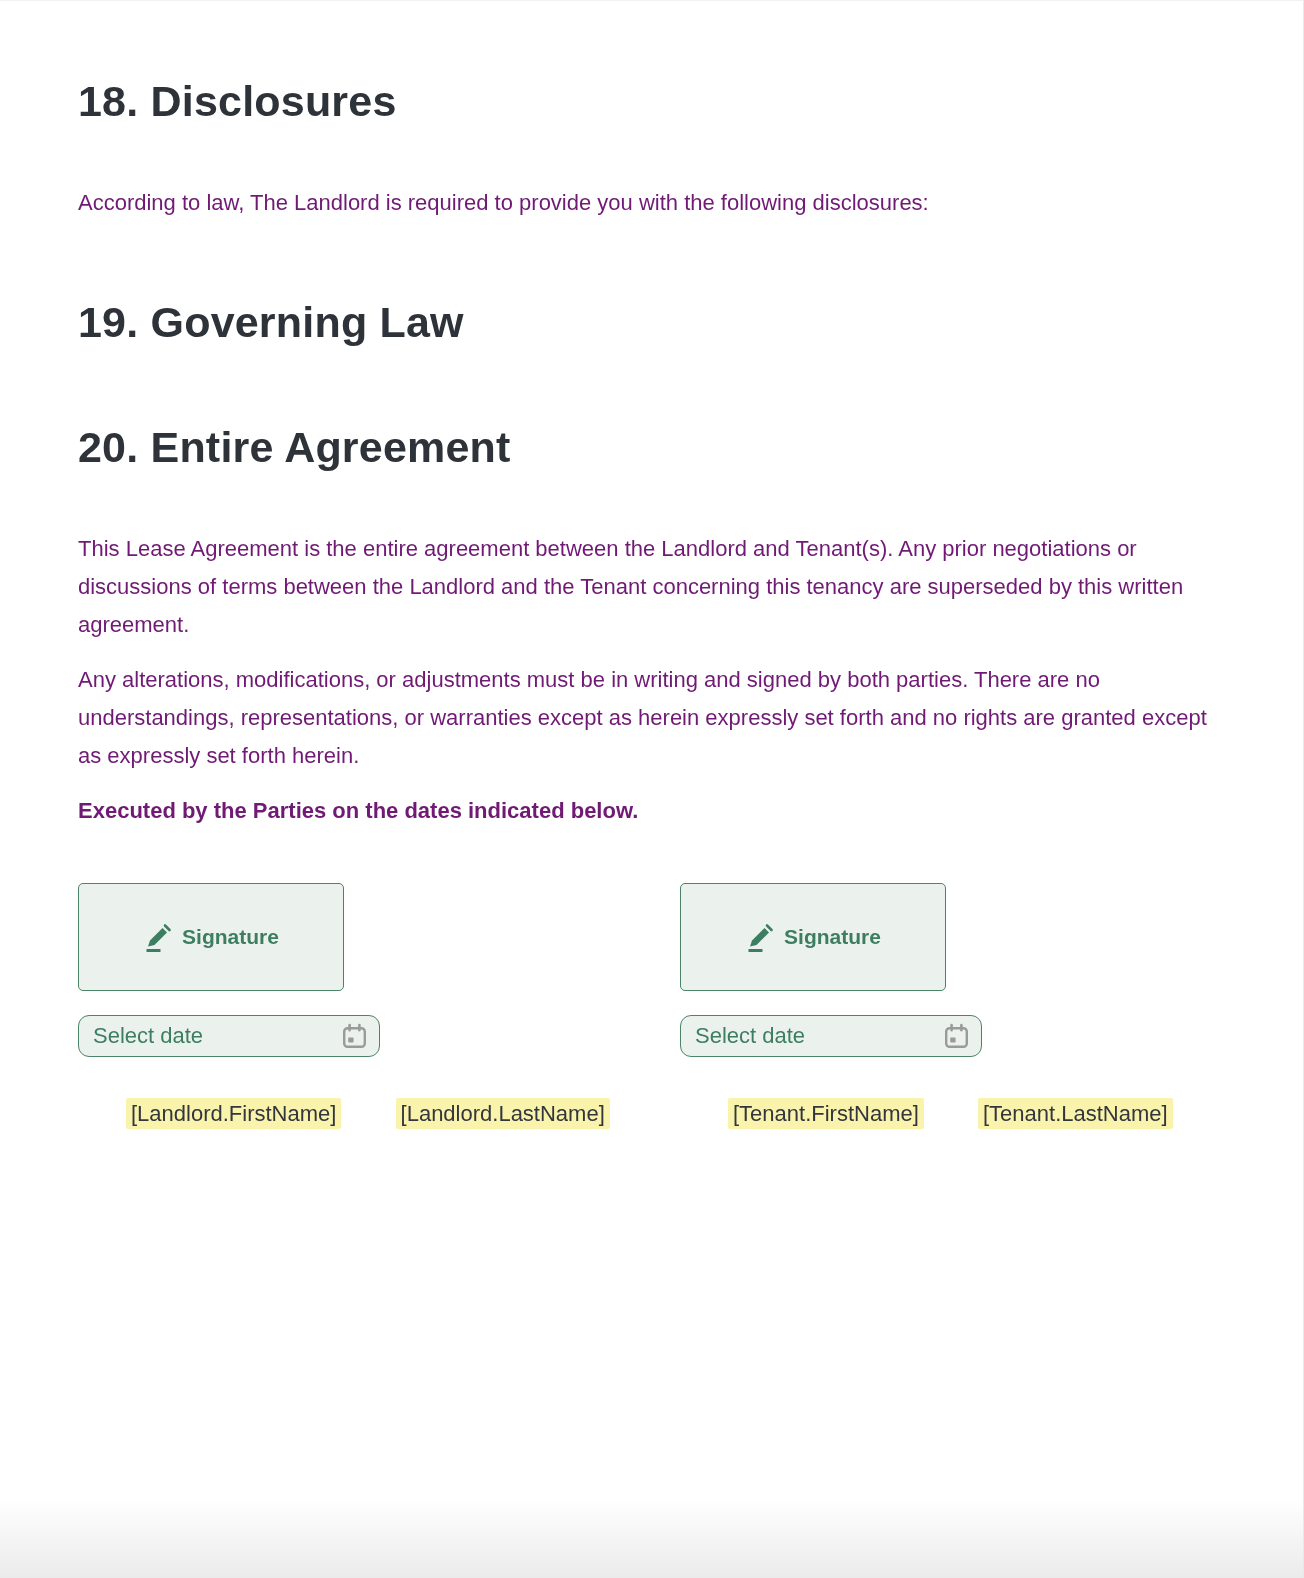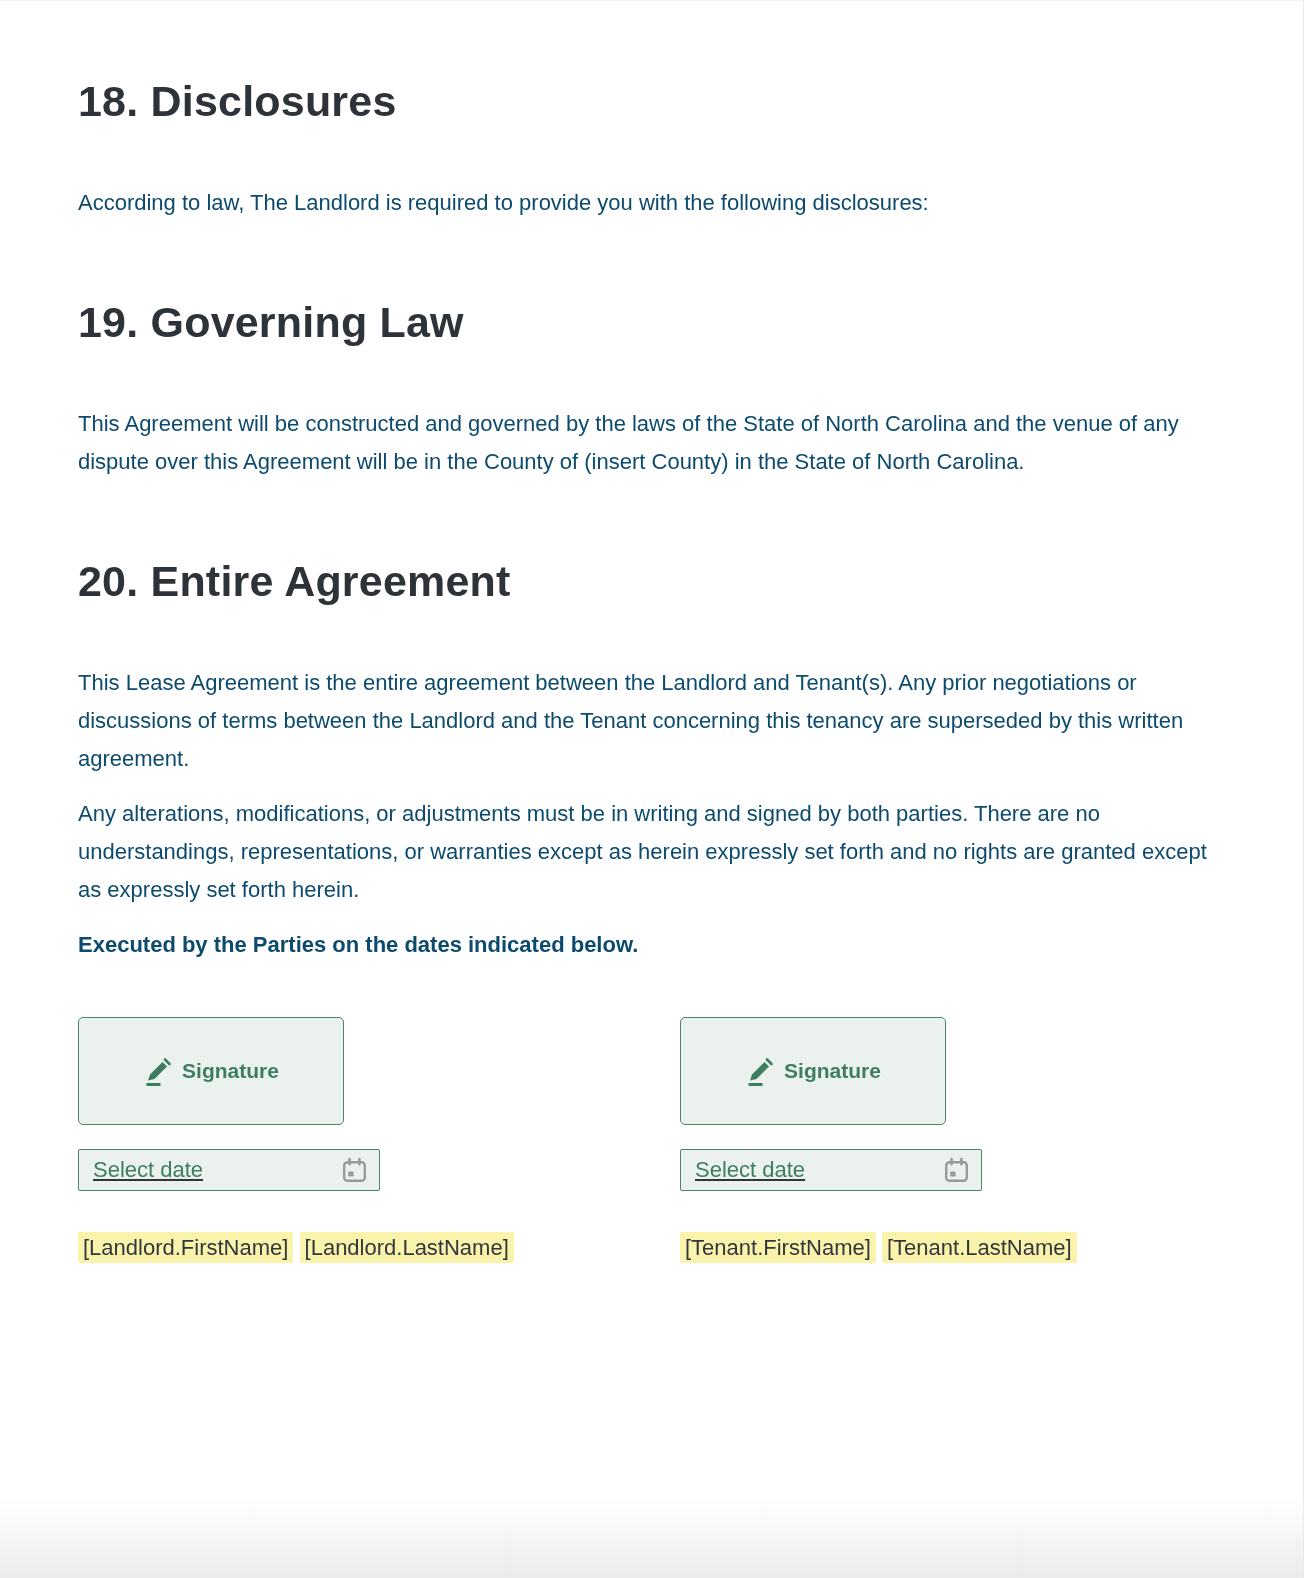--- a/index.html
+++ b/index.html
@@ -12,58 +12,57 @@
     position:relative;width:100%;height:100%;box-sizing:border-box;
     padding:76px 86px 0 78px;
     border-top:1px solid #f2f2f2;border-right:1px solid #e9e9e9;
   }
   h2.sec{
     font-size:43px;line-height:49px;font-weight:700;color:#2e333a;
     margin:76px 0 58px;letter-spacing:.2px;
   }
   h2.sec.first{margin-top:0;}
   p.body{
-    font-size:22px;line-height:38px;margin:0 0 17px;color:#0c4a6e;max-width:1140px;
+    font-size:22px;line-height:38px;margin:0 0 17px;color:#701a75;max-width:1140px;
   }
   p.exec{font-weight:700;}
   .sig-grid{display:flex;gap:300px;margin-top:53px;}
   .sig-col{width:302px;flex:0 0 302px;}
   .sig-box{
     box-sizing:border-box;width:266px;height:108px;
     background:#ebf2ee;border:1.5px solid #4c8468;border-radius:5px;
     display:flex;align-items:center;justify-content:center;gap:9px;cursor:pointer;
   }
   .sig-label{color:#3e7e60;font-weight:700;font-size:21px;}
   .date-field{
     box-sizing:border-box;margin-top:24px;width:302px;height:42px;
-    background:#ebf2ee;border:1.5px solid #4c8468;border-radius:2px;
+    background:#ebf2ee;border:1.5px solid #4c8468;border-radius:11px;
     display:flex;align-items:center;justify-content:space-between;
-    padding:0 11px 0 14px;cursor:pointer;text-decoration:underline;
+    padding:0 11px 0 14px;cursor:pointer;
   }
   .date-label{color:#3e7e60;font-size:22px;}
   .tokens{margin-top:44px;white-space:nowrap;font-size:22px;color:#33373d;}
-  .token{background:#faf3ab;padding:3px 5px;border-radius:2px;}
+  .token{background:#faf3ab;padding:3px 5px;border-radius:2px;margin-left:48px;}
   .token + .token{}
   .bottom-fade{
     position:absolute;left:0;right:0;bottom:0;height:80px;
     background:linear-gradient(to bottom, rgba(235,235,235,0), #ebebeb);
     pointer-events:none;
   }
   .pen-icon svg, .cal-icon svg{display:block;}
 </style>
 </head>
 <body>
 
 <div class="page">
 
   <h2 class="sec first">18. Disclosures</h2>
   <p class="body">According to law, The Landlord is required to provide you with the following disclosures:</p>
 
   <h2 class="sec">19. Governing Law</h2>
-  <p class="body">This Agreement will be constructed and governed by the laws of the State of North Carolina and the venue of any dispute over this Agreement will be in the County of (insert County) in the State of North Carolina.</p>
 
   <h2 class="sec">20. Entire Agreement</h2>
   <p class="body">This Lease Agreement is the entire agreement between the Landlord and Tenant(s). Any prior negotiations or discussions of terms between the Landlord and the Tenant concerning this tenancy are superseded by this written agreement.</p>
   <p class="body">Any alterations, modifications, or adjustments must be in writing and signed by both parties. There are no understandings, representations, or warranties except as herein expressly set forth and no rights are granted except as expressly set forth herein.</p>
 
   <p class="body exec">Executed by the Parties on the dates indicated below.</p>
 
   <div class="sig-grid">
 
     <div class="sig-col">

